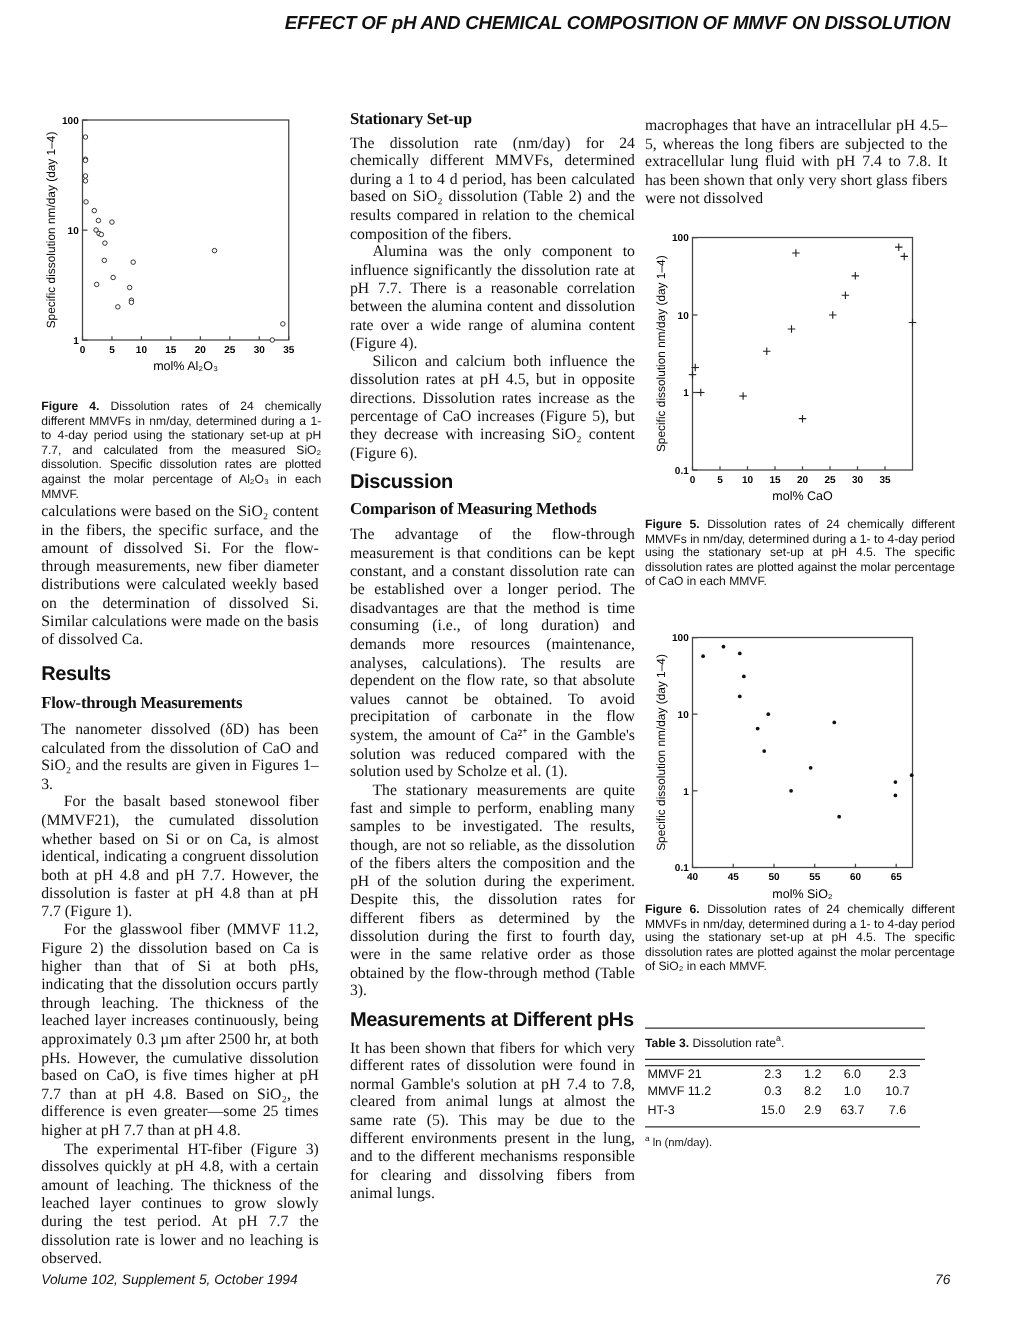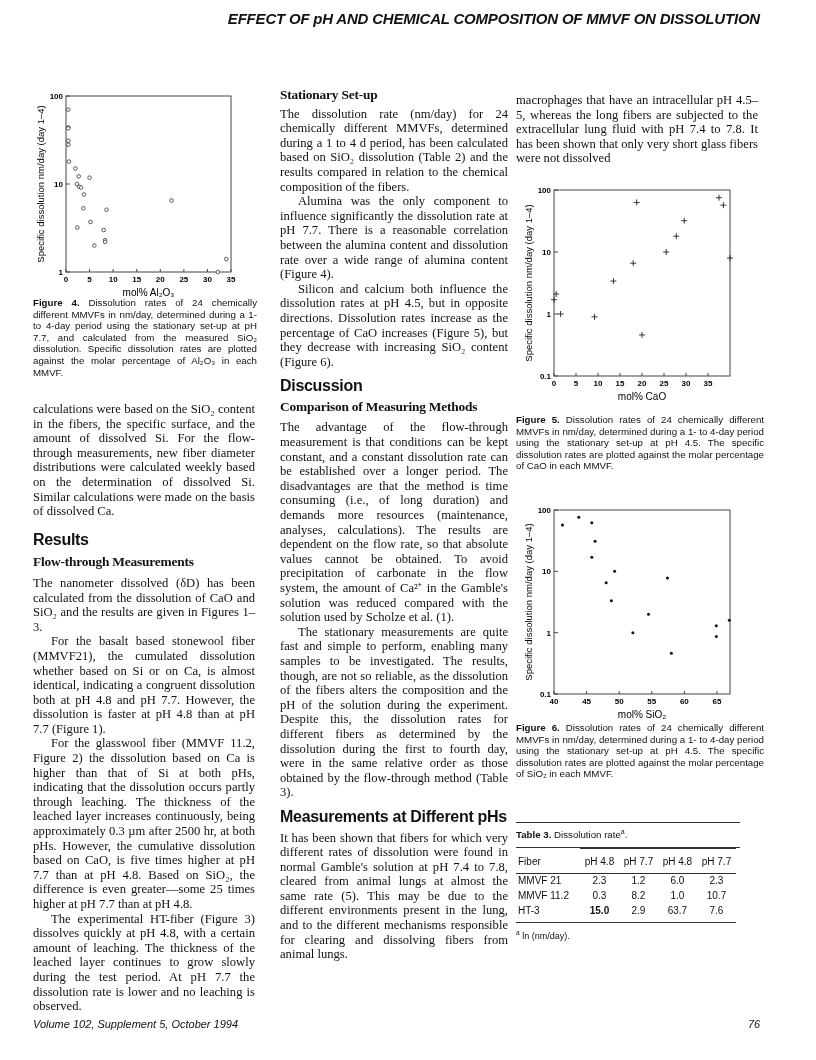--- a/index.html
+++ b/index.html
@@ -72,21 +72,21 @@
         <circle cx="57.51428571428572" cy="135.99824828210444" r="1.8" fill="#fff" stroke="#333" stroke-width="0.8"></circle>
         <circle cx="44.31428571428572" cy="141.54680190784828" r="1.8" fill="#fff" stroke="#333" stroke-width="0.8"></circle>
         <circle cx="70.71428571428572" cy="144.0133295846697" r="1.8" fill="#fff" stroke="#333" stroke-width="0.8"></circle>
         <circle cx="72.12857142857143" cy="154.16795043045184" r="1.8" fill="#fff" stroke="#333" stroke-width="0.8"></circle>
         <circle cx="72.12857142857143" cy="155.86680408764585" r="1.8" fill="#fff" stroke="#333" stroke-width="0.8"></circle>
         <circle cx="61.285714285714285" cy="159.50936038156965" r="1.8" fill="#fff" stroke="#333" stroke-width="0.8"></circle>
         <circle cx="193.28571428571428" cy="173.14073286031507" r="1.8" fill="#fff" stroke="#333" stroke-width="0.8"></circle>
         <circle cx="184.8" cy="186" r="1.8" fill="#fff" stroke="#333" stroke-width="0.8"></circle>
       </svg>
   </div>
-  <div class="caption" style="position:absolute; top:297px; left:0; width:224px;">
+  <div class="caption" style="position:absolute; top:320px; left:0; width:224px;">
     <b>Figure 4.</b><span> Dissolution rates of 24 chemically different MMVFs in nm/day, determined during a 1- to 4-day period using the stationary set-up at pH 7.7, and calculated from the measured SiO₂ dissolution. Specific dissolution rates are plotted against the molar percentage of Al₂O₃ in each MMVF.</span>
   </div>
 
   <div style="position:absolute; top:402px; left:0; width:222px;">
     <p class="noindent">calculations were based on the SiO₂ content in the fibers, the specific surface, and the amount of dissolved Si. For the flow-through measurements, new fiber diameter distributions were calculated weekly based on the determination of dissolved Si. Similar calculations were made on the basis of dissolved Ca.</p>
     <h2 class="sec" style="margin-top:14px; margin-bottom:8px;">Results</h2>
     <h3 class="sub" style="margin-bottom:6px;">Flow-through Measurements</h3>
     <p class="noindent">The nanometer dissolved (δD) has been calculated from the dissolution of CaO and SiO₂ and the results are given in Figures 1–3.</p>
     <p>For the basalt based stonewool fiber (MMVF21), the cumulated dissolution whether based on Si or on Ca, is almost identical, indicating a congruent dissolution both at pH 4.8 and pH 7.7. However, the dissolution is faster at pH 4.8 than at pH 7.7 (Figure 1).</p>
     <p>For the glasswool fiber (MMVF 11.2, Figure 2) the dissolution based on Ca is higher than that of Si at both pHs, indicating that the dissolution occurs partly through leaching. The thickness of the leached layer increases continuously, being approximately 0.3 µm after 2500 hr, at both pHs. However, the cumulative dissolution based on CaO, is five times higher at pH 7.7 than at pH 4.8. Based on SiO₂, the difference is even greater—some 25 times higher at pH 7.7 than at pH 4.8.</p>
@@ -253,48 +253,41 @@
 
   <div style="position:absolute; top:822px; left:0; width:224px;">
     <div style="border-top:1.5px solid #333;"></div>
     <div class="caption" style="margin:3px 0 6px 0;">
       <b>Table 3.</b><span> Dissolution rate</span><sup style="font-size:7px;">a</sup><span>.</span>
     </div>
     <div style="border-top:1.5px solid #333;"></div>
     <table class="t3">
       <tbody>
       <tr>
-        <td style="padding-top:6px; text-align:left;">Fiber</td>
-        <td style="padding-top:6px; border-top:1px solid #333; text-align:center;">pH 4.8</td>
-        <td style="padding-top:6px; border-top:1px solid #333; text-align:center;">pH 7.7</td>
-        <td style="padding-top:6px; border-top:1px solid #333; text-align:center;">pH 4.8</td>
-        <td style="padding-top:6px; border-top:1px solid #333; text-align:center;">pH 7.7</td>
-      </tr>
-      <tr>
             <td colspan="5" style="padding:4px 0 0 0;">
               <div style="border-top:1px solid #333;"></div>
             </td>
           </tr>
       <tr>
         <td>MMVF 21</td>
         <td style="text-align:center;">2.3</td>
         <td style="text-align:center;">1.2</td>
         <td style="text-align:center;">6.0</td>
         <td style="text-align:center;">2.3</td>
       </tr>
       <tr>
         <td>MMVF 11.2</td>
         <td style="text-align:center;">0.3</td>
         <td style="text-align:center;">8.2</td>
         <td style="text-align:center;">1.0</td>
         <td style="text-align:center;">10.7</td>
       </tr>
       <tr>
         <td>HT-3</td>
-        <td style="text-align:center;font-weight:bold;">15.0</td>
+        <td style="text-align:center;">15.0</td>
         <td style="text-align:center;">2.9</td>
         <td style="text-align:center;">63.7</td>
         <td style="text-align:center;">7.6</td>
       </tr>
       <tr>
             <td colspan="5" style="padding:4px 0 0 0;">
               <div style="border-top:1.5px solid #333;"></div>
             </td>
           </tr>
     </tbody>

